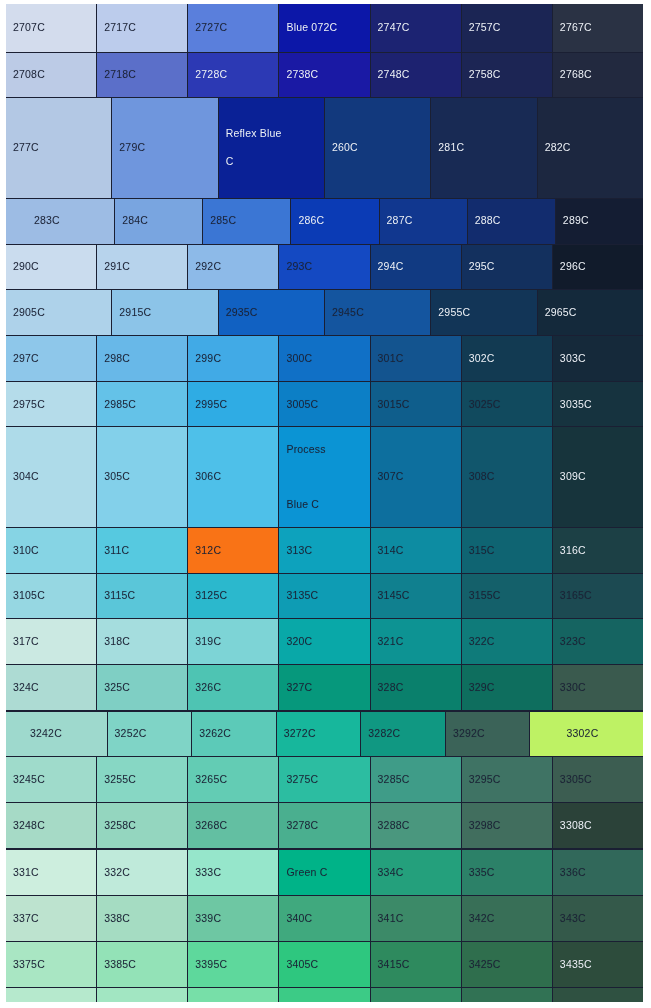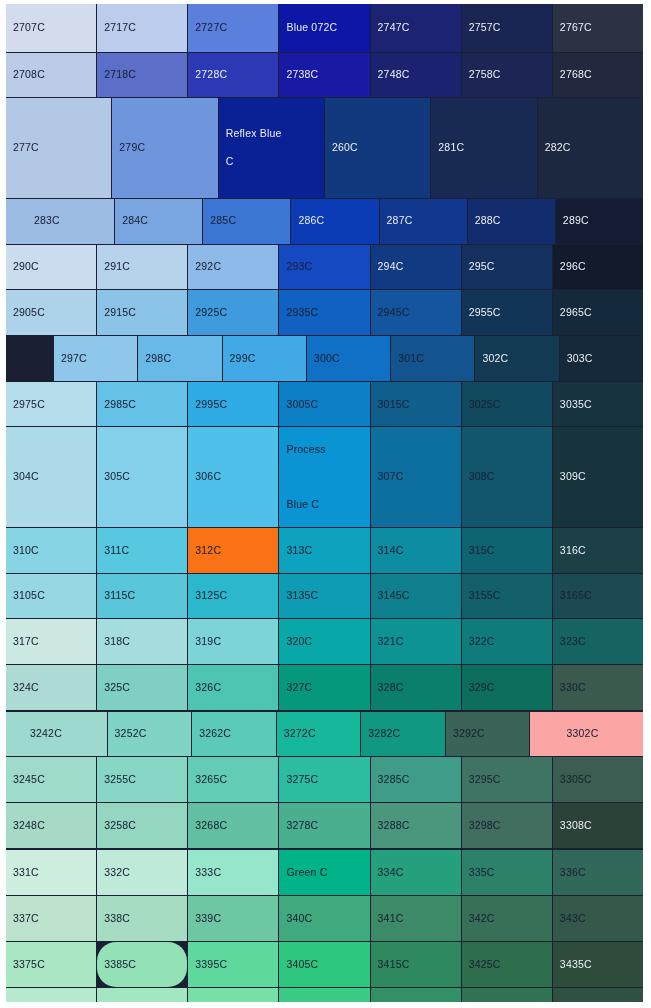--- a/index.html
+++ b/index.html
@@ -175,37 +175,34 @@
           <span class="lbl">296C</span>
         </div>
       </div>
       <div class="row" style="height: 45px;">
         <div class="swatch dark" style="background: rgb(174, 210, 234);">
           <span class="lbl">2905C</span>
         </div>
         <div class="swatch dark" style="background: rgb(140, 196, 232);">
           <span class="lbl">2915C</span>
         </div>
-        <div class="swatch dark" style="background: rgb(63, 154, 222);">
-          <span class="lbl">2925C</span>
-        </div>
         <div class="swatch dark" style="background: rgb(17, 97, 194);">
           <span class="lbl">2935C</span>
         </div>
         <div class="swatch dark" style="background: rgb(20, 85, 159);">
           <span class="lbl">2945C</span>
         </div>
         <div class="swatch light" style="background: rgb(18, 53, 87);">
           <span class="lbl">2955C</span>
         </div>
         <div class="swatch light" style="background: rgb(20, 41, 59);">
           <span class="lbl">2965C</span>
         </div>
       </div>
-      <div class="row" style="height: 45px; padding-left: 48px;">
+      <div class="row" style="height: 45px;">
         <div class="swatch dark" style="background: rgb(142, 199, 234);">
           <span class="lbl">297C</span>
         </div>
         <div class="swatch dark" style="background: rgb(104, 184, 232);">
           <span class="lbl">298C</span>
         </div>
         <div class="swatch dark" style="background: rgb(65, 170, 230);">
           <span class="lbl">299C</span>
         </div>
         <div class="swatch dark" style="background: rgb(16, 112, 198);">
@@ -373,21 +370,21 @@
         </div>
         <div class="swatch dark" style="background: rgb(23, 183, 156);">
           <span class="lbl">3272C</span>
         </div>
         <div class="swatch dark" style="background: rgb(16, 152, 130);">
           <span class="lbl">3282C</span>
         </div>
         <div class="swatch dark" style="background: rgb(59, 99, 88);">
           <span class="lbl">3292C</span>
         </div>
-        <div class="swatch dark" style="background: #fca5a5; padding-left: 36px;">
+        <div class="swatch dark" style="background: #bef264; padding-left: 36px;">
           <span class="lbl">3302C</span>
         </div>
       </div>
       <div class="row" style="height: 45px;">
         <div class="swatch dark" style="background: rgb(159, 219, 203);">
           <span class="lbl">3245C</span>
         </div>
         <div class="swatch dark" style="background: rgb(135, 215, 196);">
           <span class="lbl">3255C</span>
         </div>
@@ -473,21 +470,21 @@
           <span class="lbl">342C</span>
         </div>
         <div class="swatch dark" style="background: rgb(52, 89, 74);">
           <span class="lbl">343C</span>
         </div>
       </div>
       <div class="row" style="height: 45px;">
         <div class="swatch dark" style="background: rgb(169, 230, 195);">
           <span class="lbl">3375C</span>
         </div>
-        <div class="swatch dark" style="background: rgb(147, 226, 183); border-radius: 19px;">
+        <div class="swatch dark" style="background: rgb(147, 226, 183);">
           <span class="lbl">3385C</span>
         </div>
         <div class="swatch dark" style="background: rgb(94, 216, 156);">
           <span class="lbl">3395C</span>
         </div>
         <div class="swatch dark" style="background: rgb(46, 199, 127);">
           <span class="lbl">3405C</span>
         </div>
         <div class="swatch dark" style="background: rgb(46, 138, 94);">
           <span class="lbl">3415C</span>

